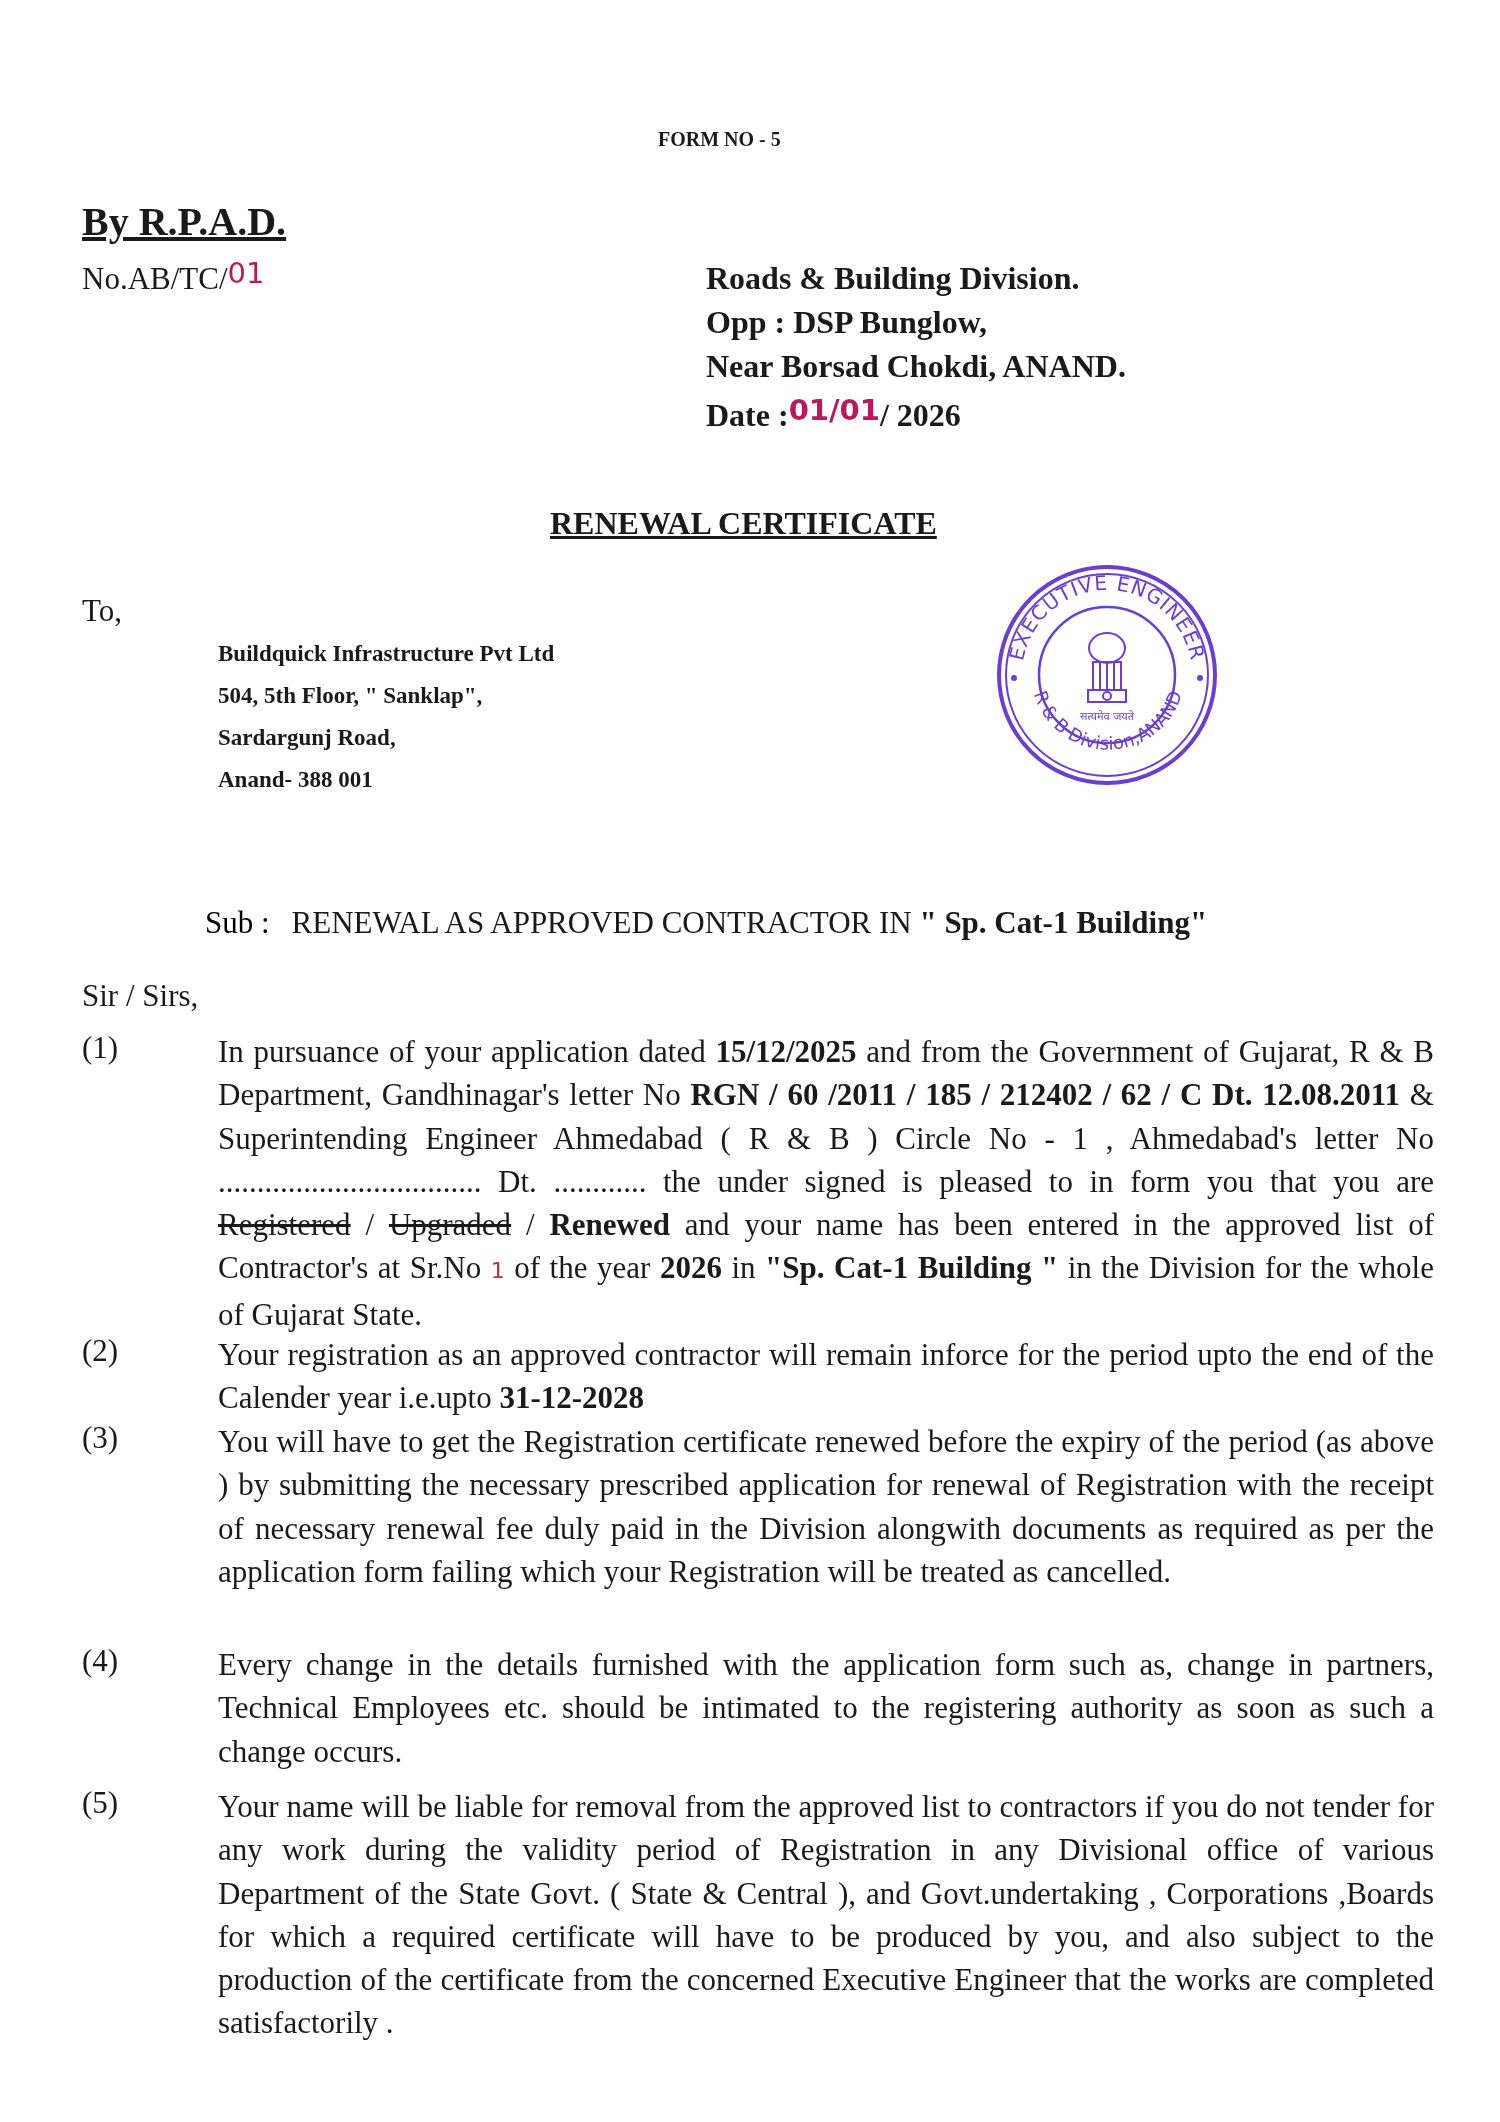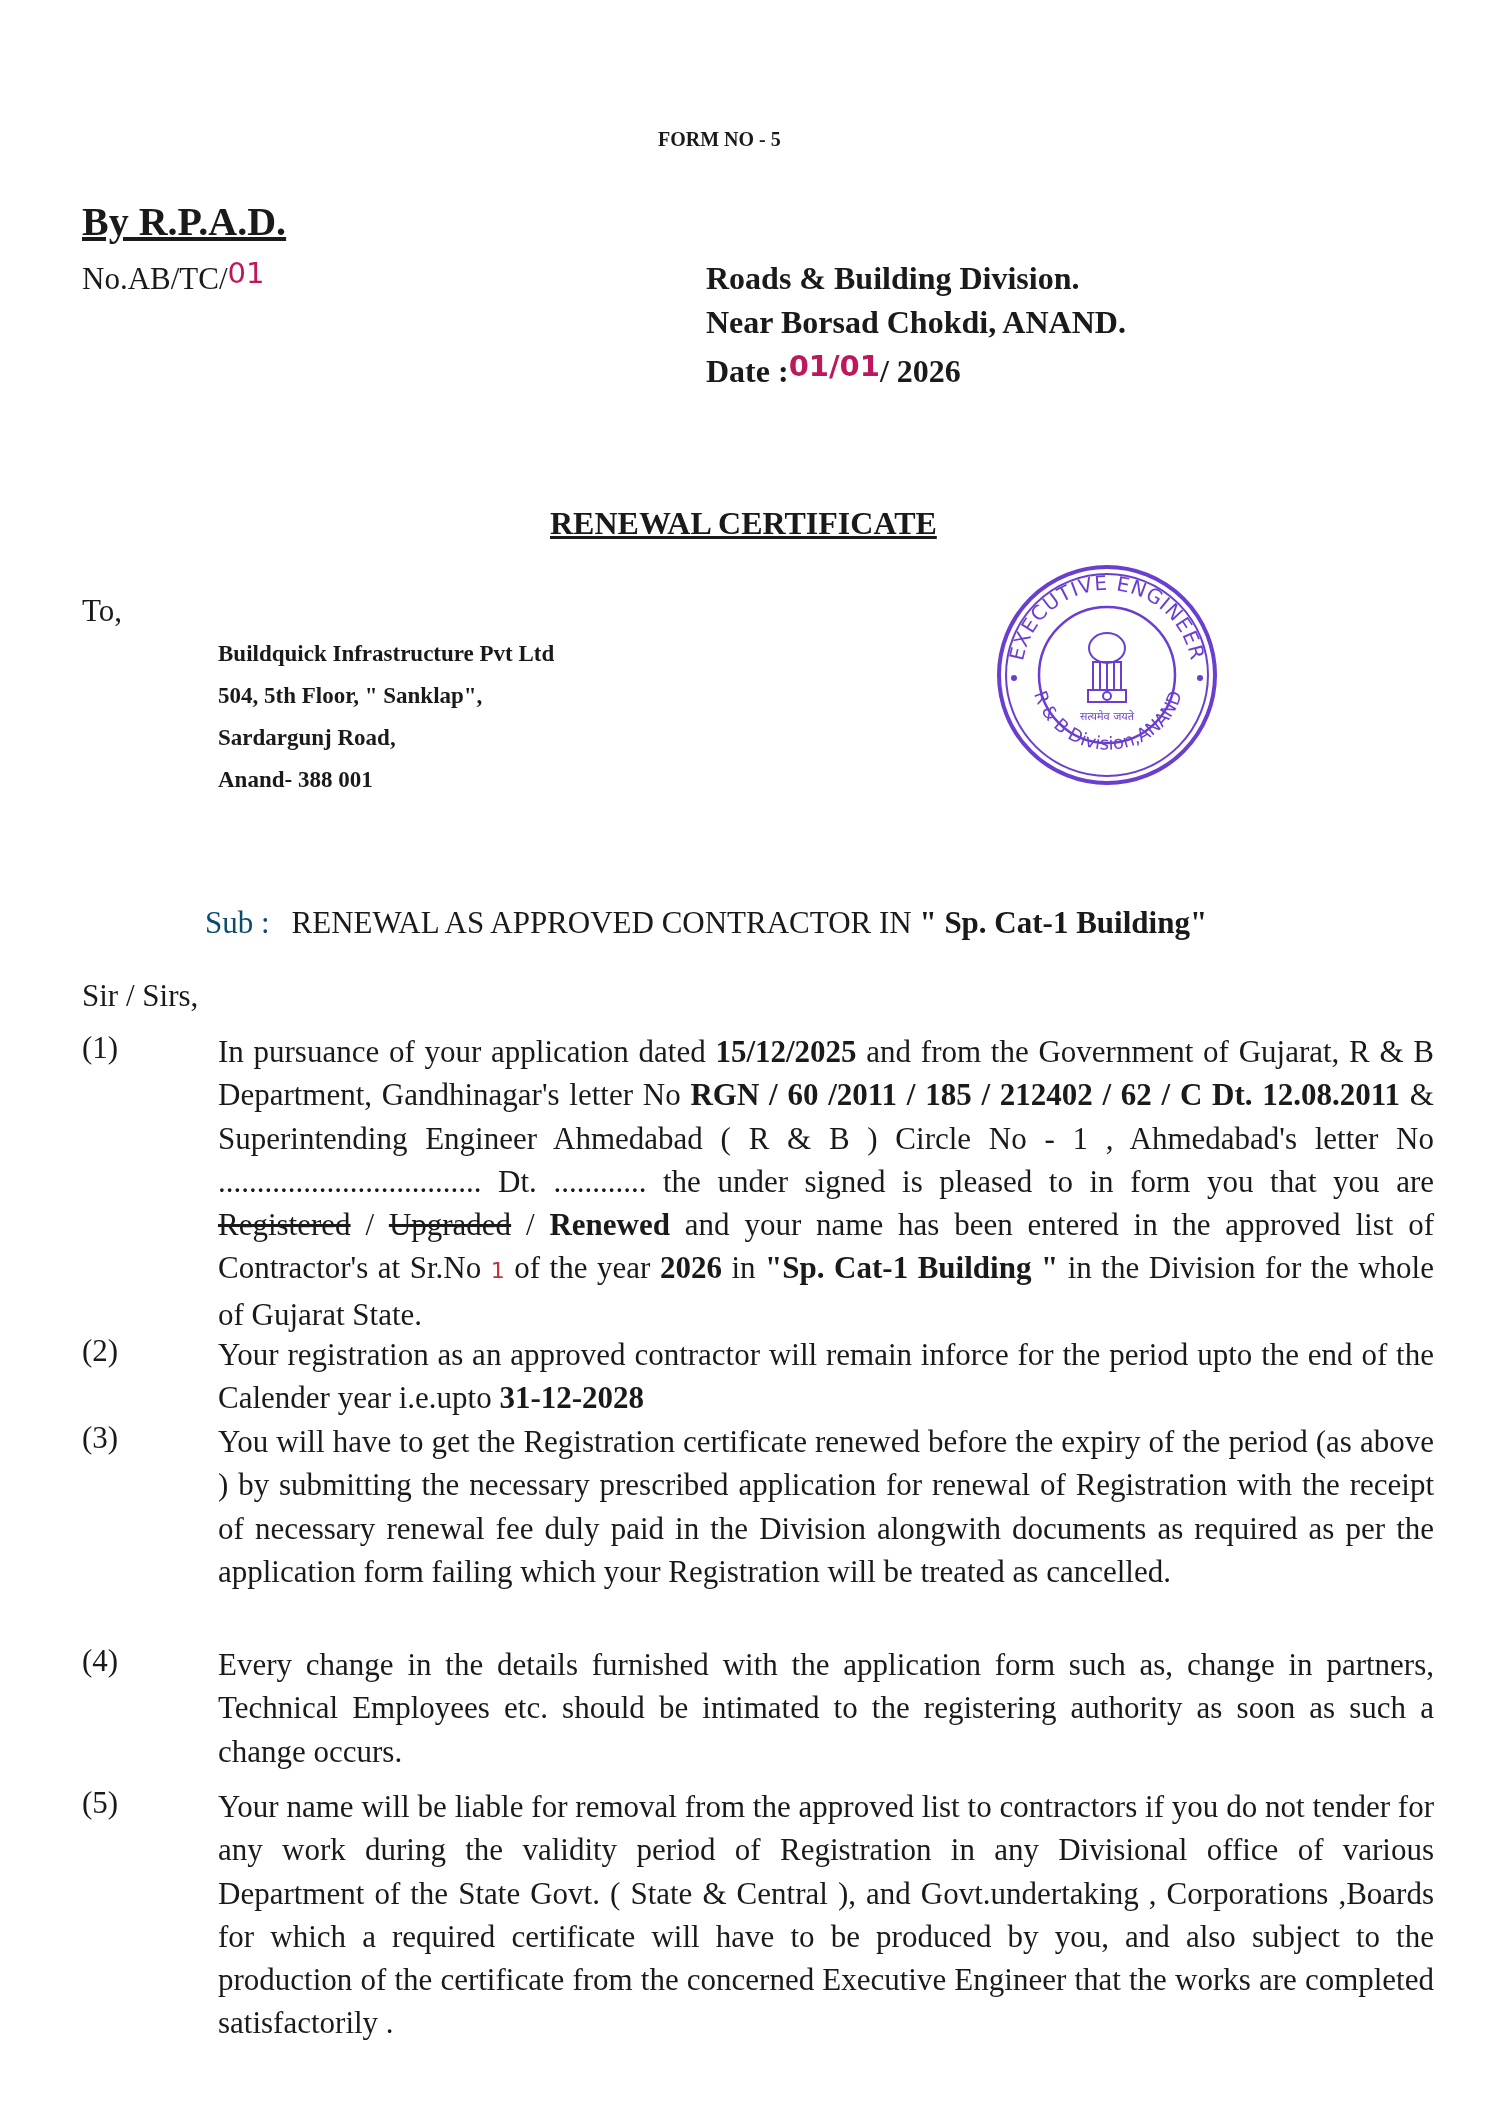--- a/index.html
+++ b/index.html
@@ -10,38 +10,39 @@
   .form-no { left:658px; top:128px; font-size:20px; font-weight:bold; }
   .rpad { left:82px; top:198px; font-size:40px; font-weight:bold; text-decoration:underline; }
   .refno { left:82px; top:256px; font-size:31px; }
   .hand { font-family:"DejaVu Sans",sans-serif; color:#be185d; font-size:29px; vertical-align:6px; }
   .office { left:706px; top:256px; font-size:32px; font-weight:bold; line-height:44px; }
   .title { left:550px; top:505px; font-size:32px; font-weight:bold; text-decoration:underline; }
   .to { left:82px; top:593px; font-size:31px; font-weight:normal; }
   .addr { left:218px; top:633px; font-size:23px; font-weight:bold; line-height:42px; }
   .stamp { left:992px; top:560px; width:230px; height:230px; }
   .sub { left:205px; top:905px; font-size:31px; }
-  .sub .lbl { color:#0c4a6e; margin-right:22px; }
+  .sub .lbl { color:#000000; margin-right:22px; }
   .sir { left:82px; top:978px; font-size:31px; }
   .para { position:absolute; left:218px; width:1216px; font-size:31px; line-height:43.3px; text-align:justify; }
   .num { position:absolute; left:82px; font-size:31px; }
   .strike { text-decoration:line-through; }
   .red { color:#c0303a; font-family:"DejaVu Sans",sans-serif; font-size:22px; }
 </style>
 </head>
 <body>
 
 <div class="abs form-no">FORM NO - 5</div>
 <div class="abs rpad">By R.P.A.D.</div>
 <div class="abs refno">
   <span>No.AB/TC/</span><span class="hand">01</span>
 </div>
 
 <div class="abs office">
   <div>Roads &amp; Building Division.</div>
+  <div>Opp : DSP Bunglow,</div>
   <div>Near Borsad Chokdi, ANAND.</div>
   <div>
     <span>Date :</span><span class="hand">01/01</span><span>/ 2026</span>
   </div>
 </div>
 
 <div class="abs title">RENEWAL CERTIFICATE</div>
 
 <div class="abs to">To,</div>
 <div class="abs addr">

